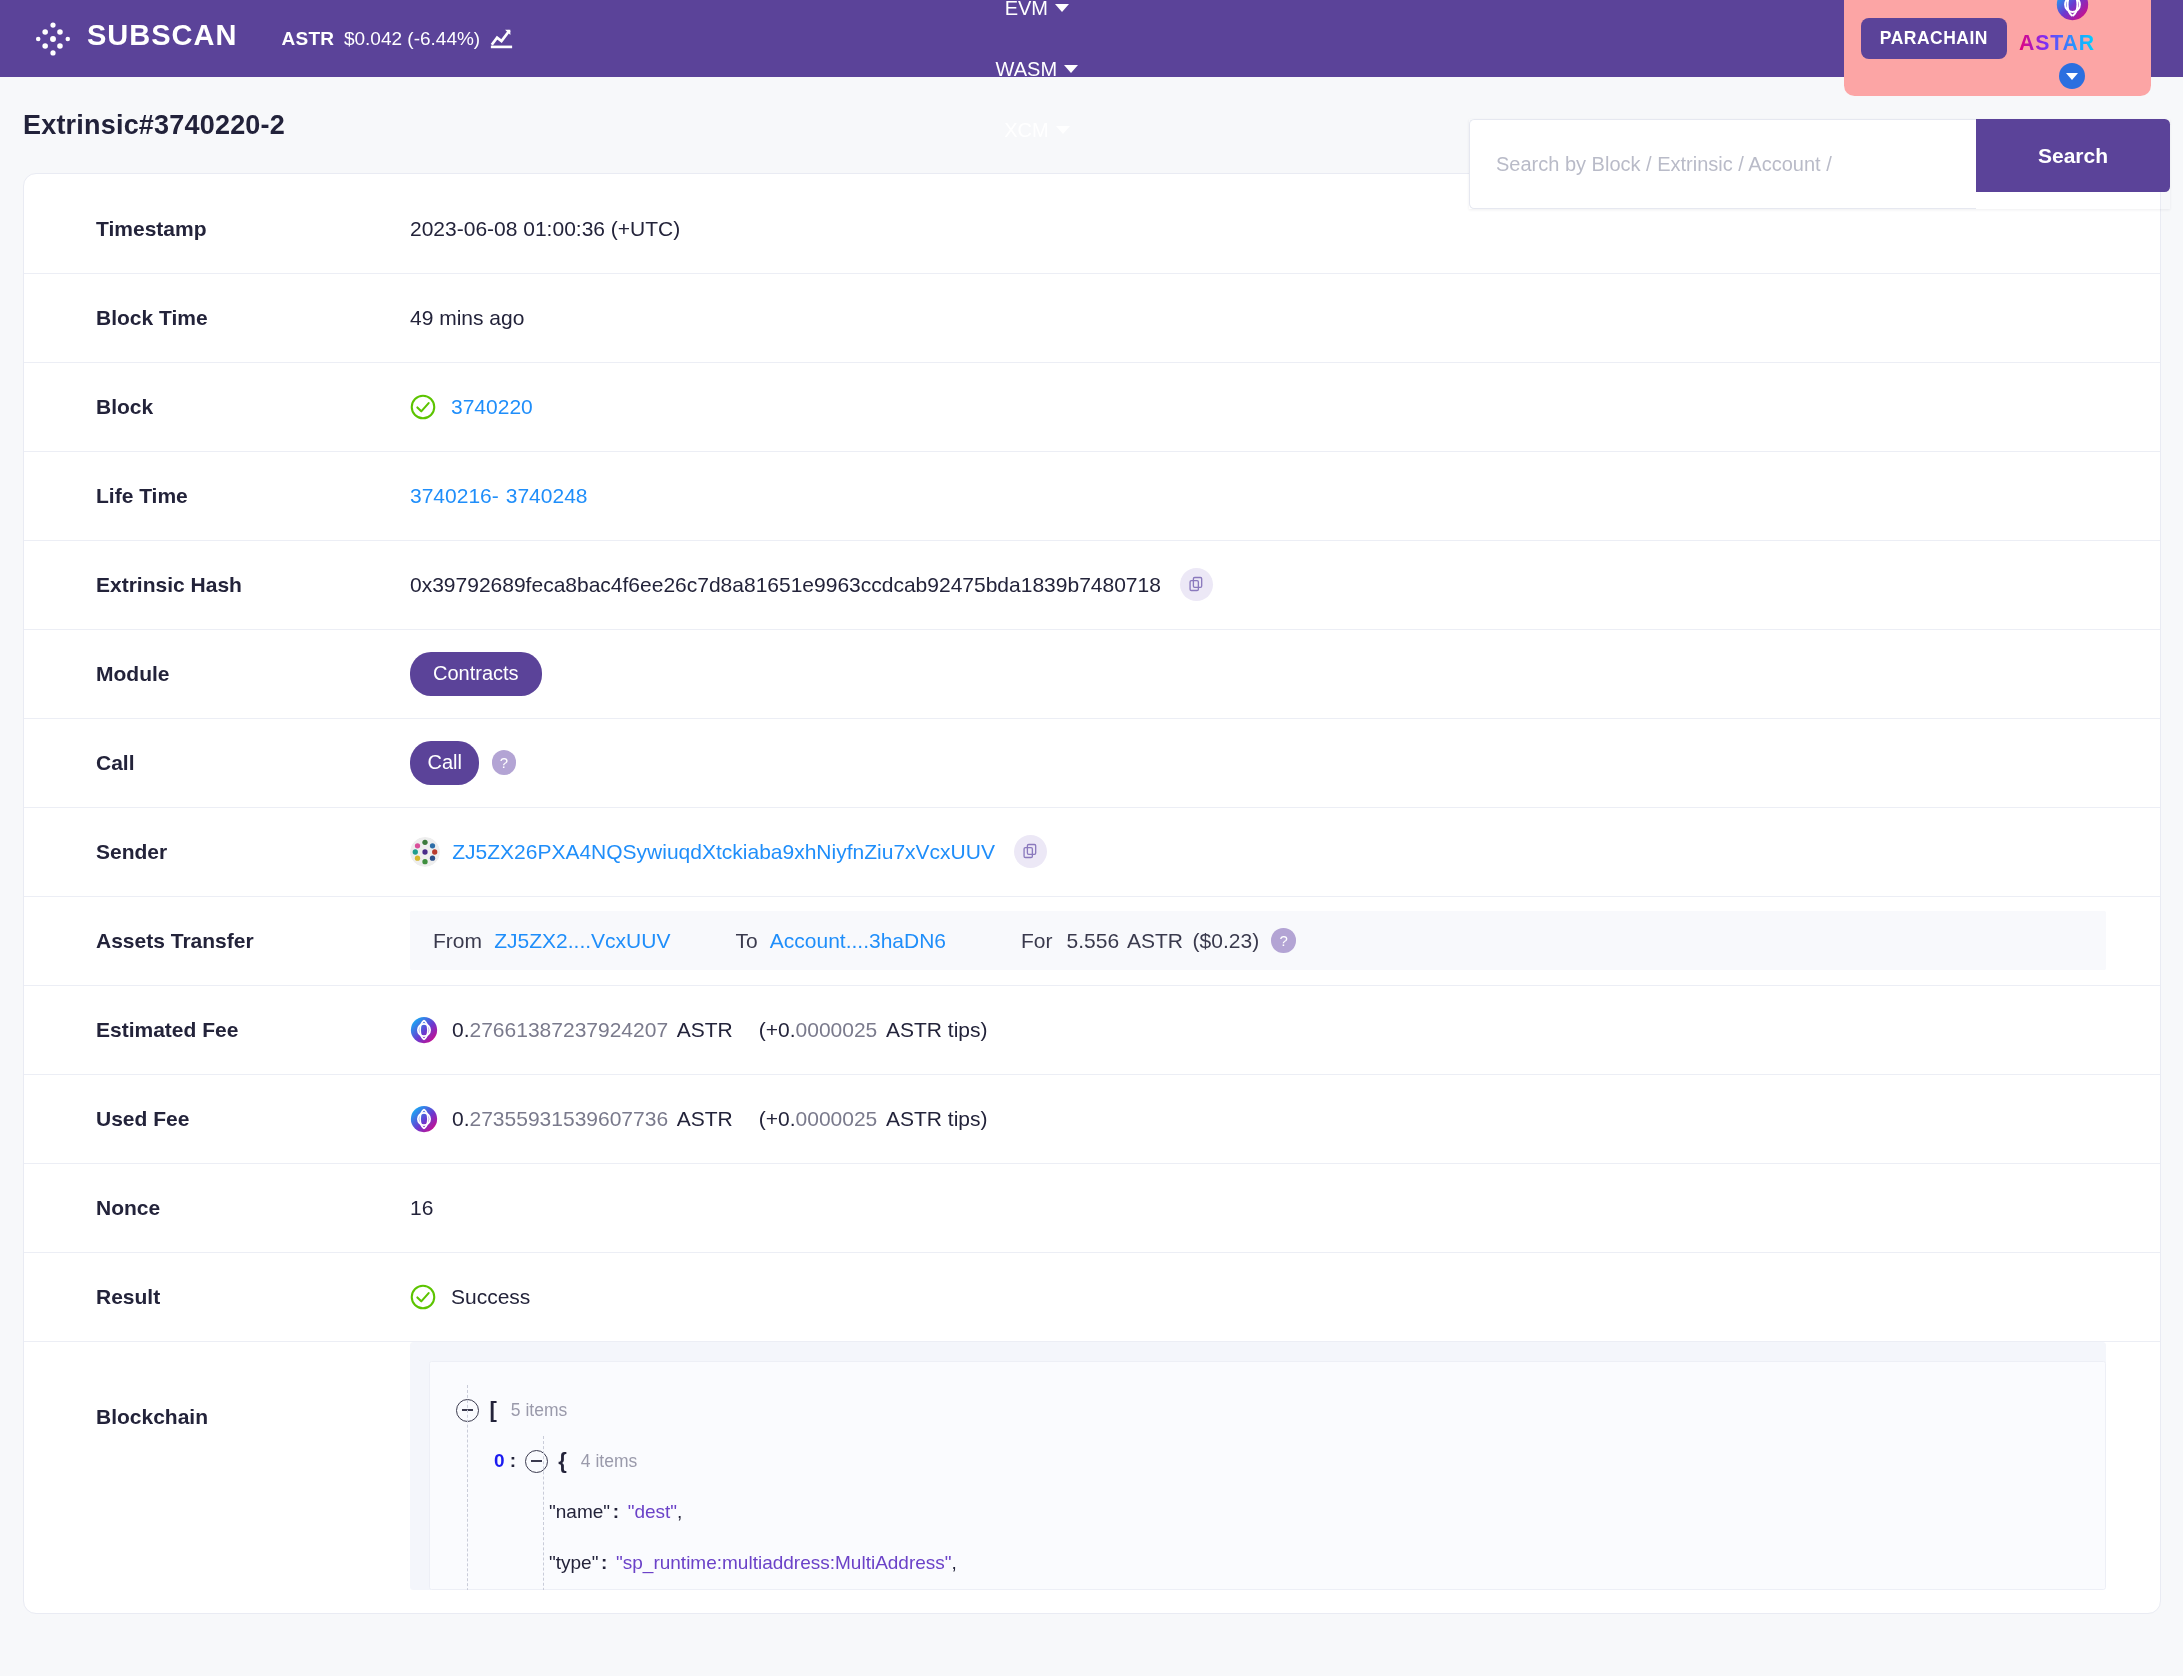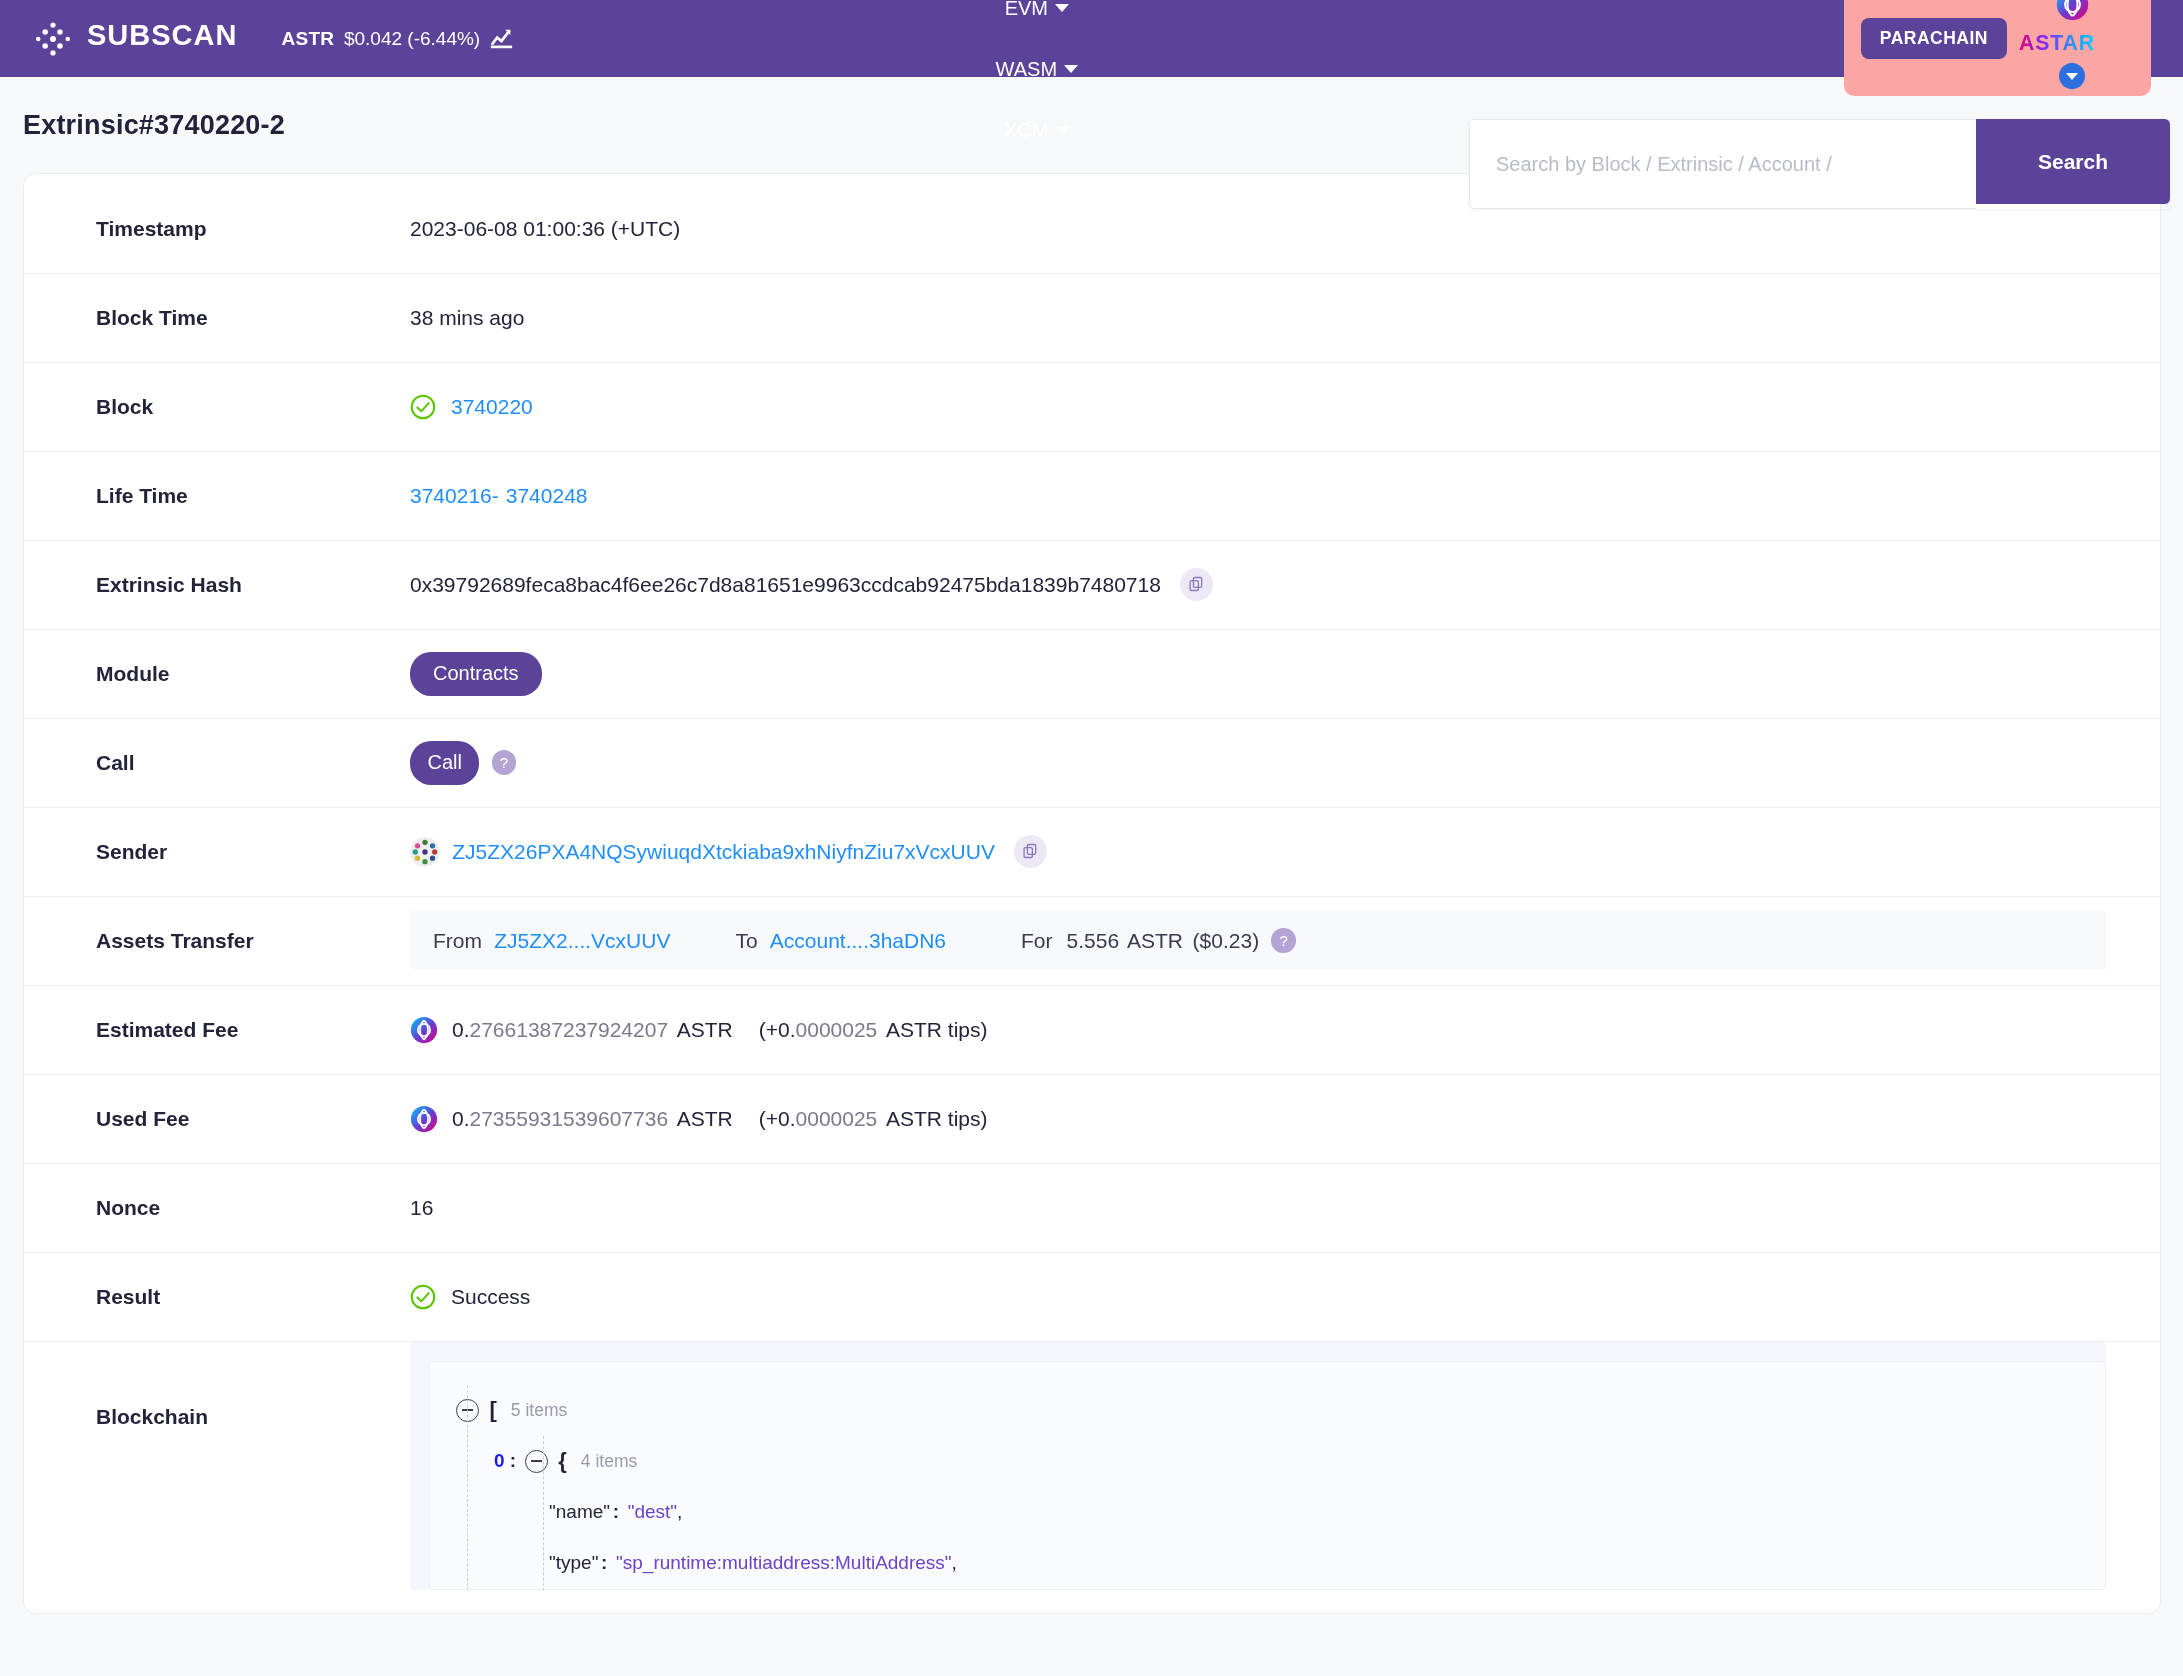--- a/index.html
+++ b/index.html
@@ -153,21 +153,21 @@
     background: #ffffff;
     padding: 0 26px;
     font-size: 20px;
     color: #3b3b4f;
     font-family: "Liberation Sans", sans-serif;
     outline: none;
   }
   .search-input::placeholder { color: #b9bbc8; }
   .search-btn {
     width: 194px;
-    height: 85px;
+    height: 73px;
     background: #5b4399;
     color: #ffffff;
     border: none;
     border-radius: 0 5.2px 5.2px 0;
     font-size: 21px;
     font-weight: 700;
     cursor: pointer;
     font-family: "Liberation Sans", sans-serif;
     text-align: center;
   }
@@ -442,21 +442,21 @@
 
 <div class="card">
 
   <div class="row">
     <div class="row-label">Timestamp</div>
     <div class="row-val">2023-06-08 01:00:36 (+UTC)</div>
   </div>
 
   <div class="row">
     <div class="row-label">Block Time</div>
-    <div class="row-val">38 mins ago</div>
+    <div class="row-val">49 mins ago</div>
   </div>
 
   <div class="row">
     <div class="row-label">Block</div>
     <div class="row-val">
       <svg class="check-circle" viewBox="0 0 30 30">
         <circle cx="15" cy="15" r="13" fill="none" stroke="#5cc400" stroke-width="2.4"></circle>
         <polyline points="8.5,15.5 13,20 21.5,10.5" fill="none" stroke="#5cc400" stroke-width="2.4" stroke-linecap="round" stroke-linejoin="round"></polyline>
       </svg>
       <a class="link">3740220</a>

